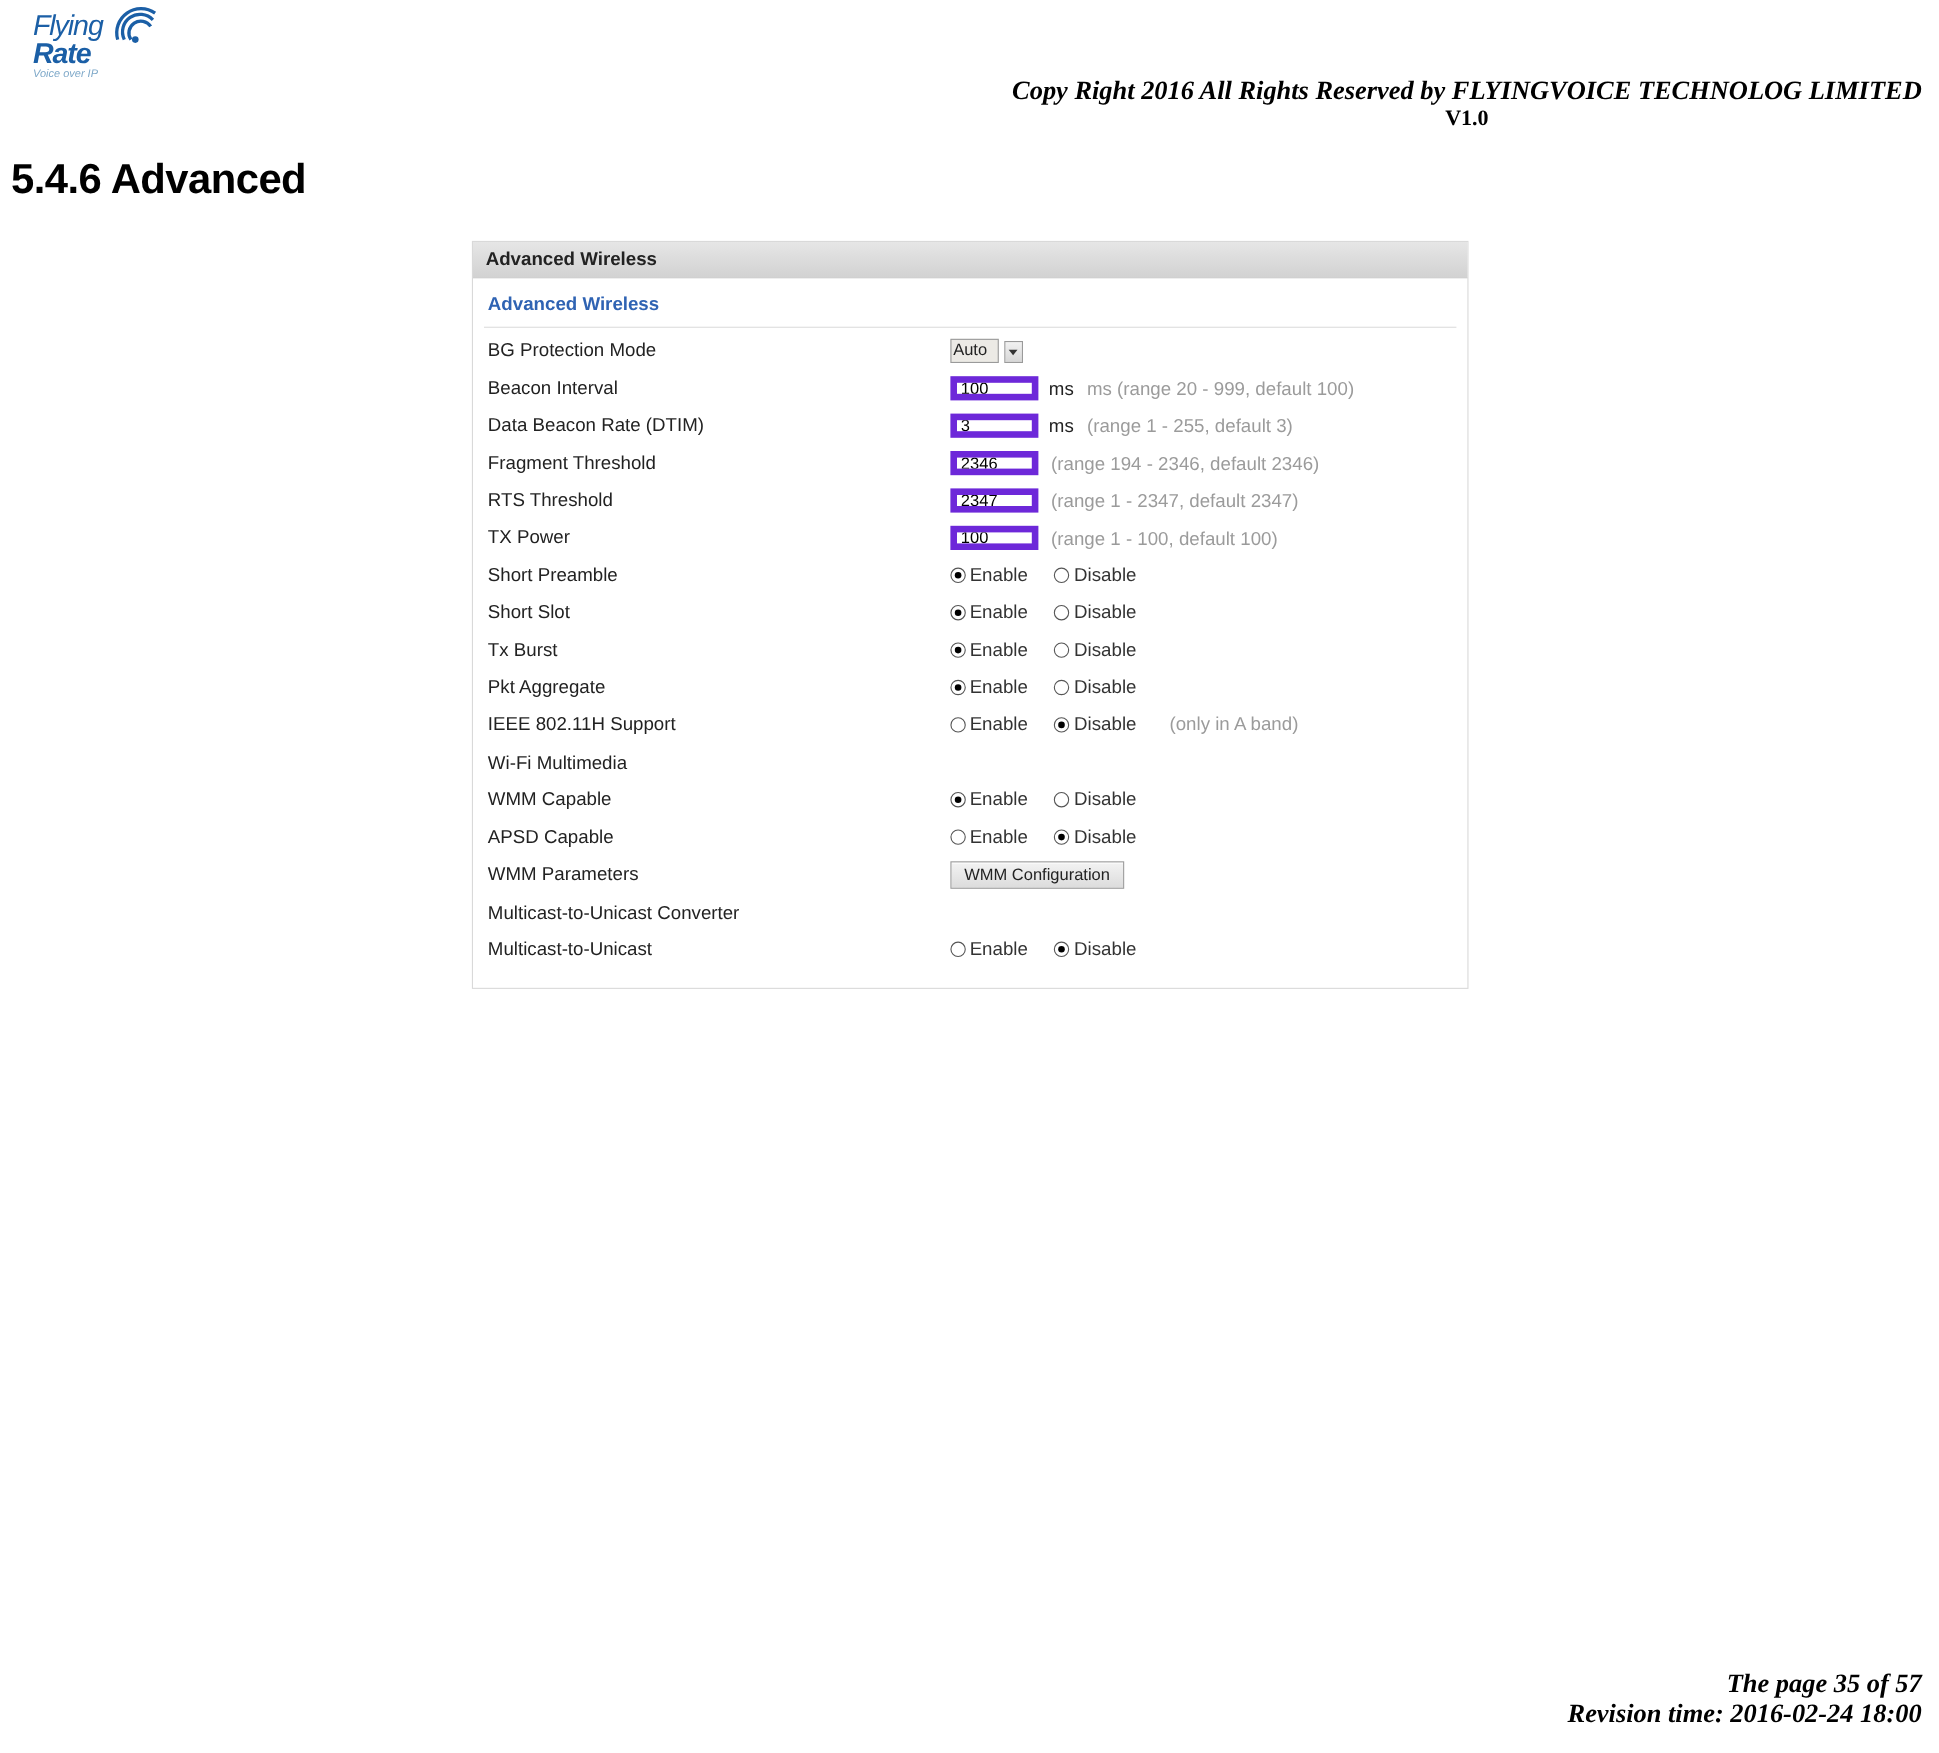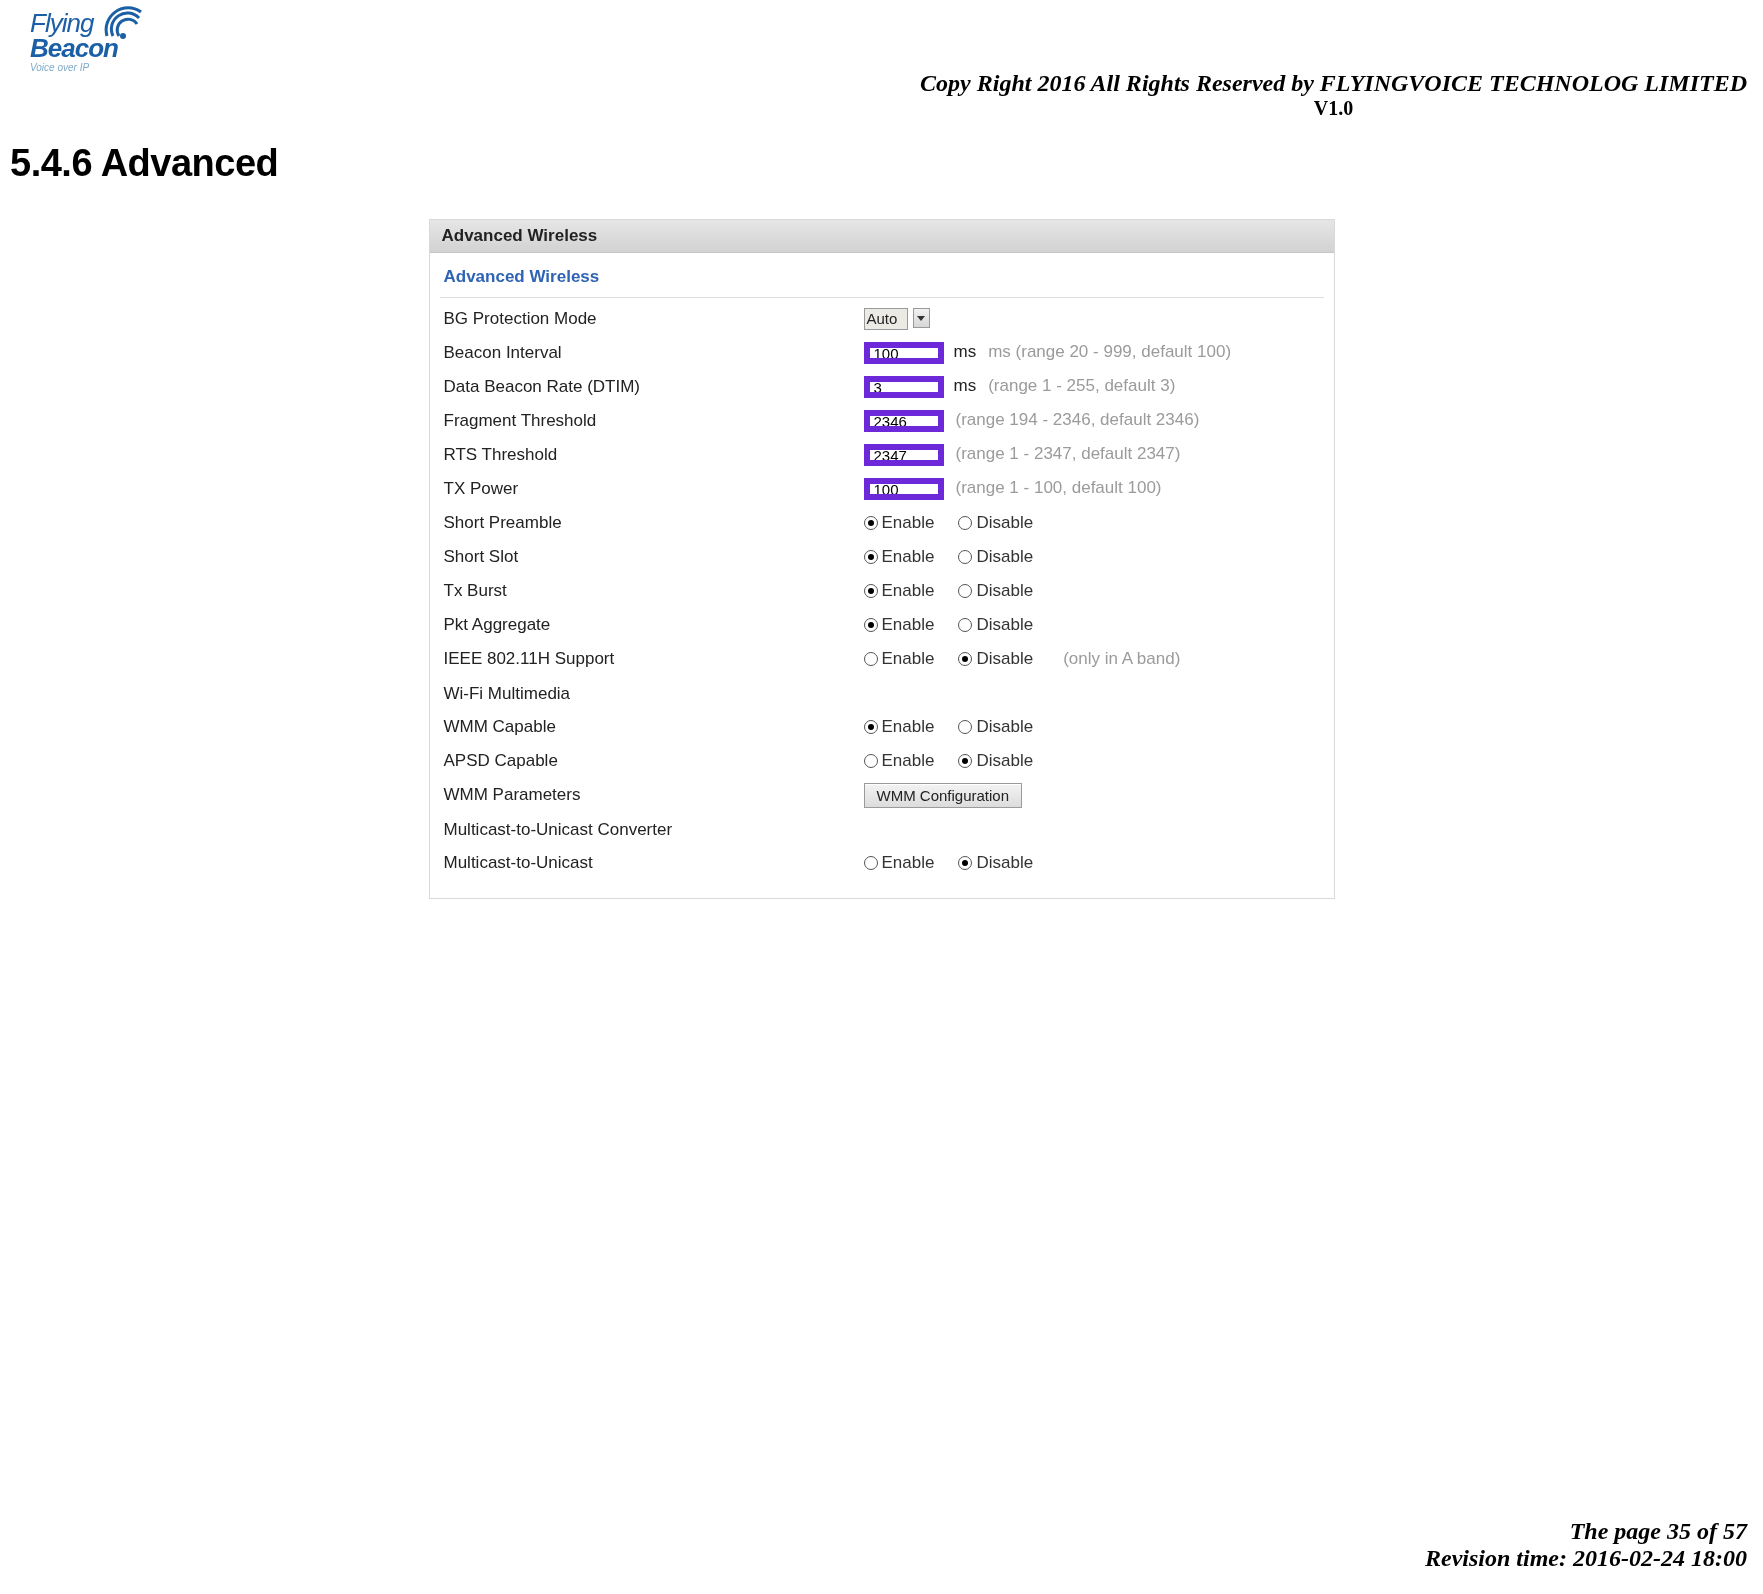--- a/index.html
+++ b/index.html
@@ -21,21 +21,21 @@
     .title { font-family: Arial, sans-serif; font-weight: 900; font-size: 38px; margin-top: 22px; margin-left: -6px; letter-spacing: -0.5px; }
 
     .panel { margin: 34px auto 0; width: 906px; border: 1px solid #d9d9d9; background: #fff; font-family: Tahoma, Verdana, Arial, sans-serif; font-size: 17px; color: #333; }
     .panel-header { background: linear-gradient(#e6e6e6,#d2d2d2); border-bottom: 1px solid #c6c6c6; padding: 6px 12px; font-weight: bold; color: #222; font-size: 17px; }
     .section-title { color: #2f63b3; font-weight: bold; margin: 14px 0 10px 14px; font-size: 17px; }
     .hr { height:1px; background:#ddd; margin: 0 10px 6px; }
 
     .form { padding: 0 14px 20px; }
     .row { display:flex; align-items:center; min-height: 30px; margin-top: 4px; }
     .lbl { width: 420px; color:#222; }
-    .ctrl { display:flex; align-items:flex-start; gap:6px; }
+    .ctrl { display:flex; align-items:flex-end; gap:6px; }
     .sel { background:#eceae5; border:1px solid #9a9a9a; color:#222; padding:1px 2px; font-family: inherit; font-size: 15px; height:22px; }
     .sel-arrow { width:17px; height:20px; border:1px solid #9a9a9a; background:linear-gradient(#f2f2f2,#d7d7d7); display:inline-flex; align-items:center; justify-content:center; margin-left:-1px; }
     .tri { width:0;height:0;border-left:4px solid transparent;border-right:4px solid transparent;border-top:5px solid #333; }
     .num { width: 80px; height: 22px; border:6px solid #6d28d9; font-family:inherit; font-size:15px; padding:1px 4px; background:#fff; }
     .unit { color:#222; margin-left:4px; }
     .hint { color:#9b9b9b; margin-left:6px; }
     .radio-wrap { display:inline-flex; align-items:center; margin-right: 18px; }
     .radio { appearance:none; width:14px; height:14px; border:1px solid #555; border-radius:50%; margin-right:4px; position:relative; background:#fff; }
     .radio:checked::after { content:""; position:absolute; left:3px; top:3px; width:6px; height:6px; background:#000; border-radius:50%; }
     .btn { background:linear-gradient(#f3f3f3,#dcdcdc); border:1px solid #9b9b9b; padding:3px 12px; font-family:inherit; font-size:15px; color:#222; cursor:pointer; box-shadow: inset 0 1px 0 #fff; }
@@ -50,21 +50,21 @@
   <div class="header">
     <div class="logo">
       <svg class="logo-arc" width="44" height="34" viewBox="0 0 44 34">
         <path d="M6 30 A22 22 0 0 1 40 6" stroke="#1b5fa6" stroke-width="3" fill="none"></path>
         <path d="M12 30 A16 16 0 0 1 38 12" stroke="#1b5fa6" stroke-width="3" fill="none"></path>
         <path d="M18 30 A10 10 0 0 1 36 18" stroke="#1b5fa6" stroke-width="3" fill="none"></path>
         <circle cx="22" cy="30" r="3" fill="#1b5fa6"></circle>
       </svg>
       <div class="logo-text">
         <span class="logo-flying">Flying</span>
-        <span class="logo-voice">Beacon</span>
+        <span class="logo-voice">Rate</span>
         <span class="logo-sub">Voice over IP</span>
       </div>
     </div>
     <div class="header-right">
       <div class="copy">Copy Right 2016 All Rights Reserved by FLYINGVOICE TECHNOLOG LIMITED</div>
       <div class="ver">V1.0</div>
     </div>
   </div>
 
   <h1 class="title">5.4.6 Advanced</h1>

